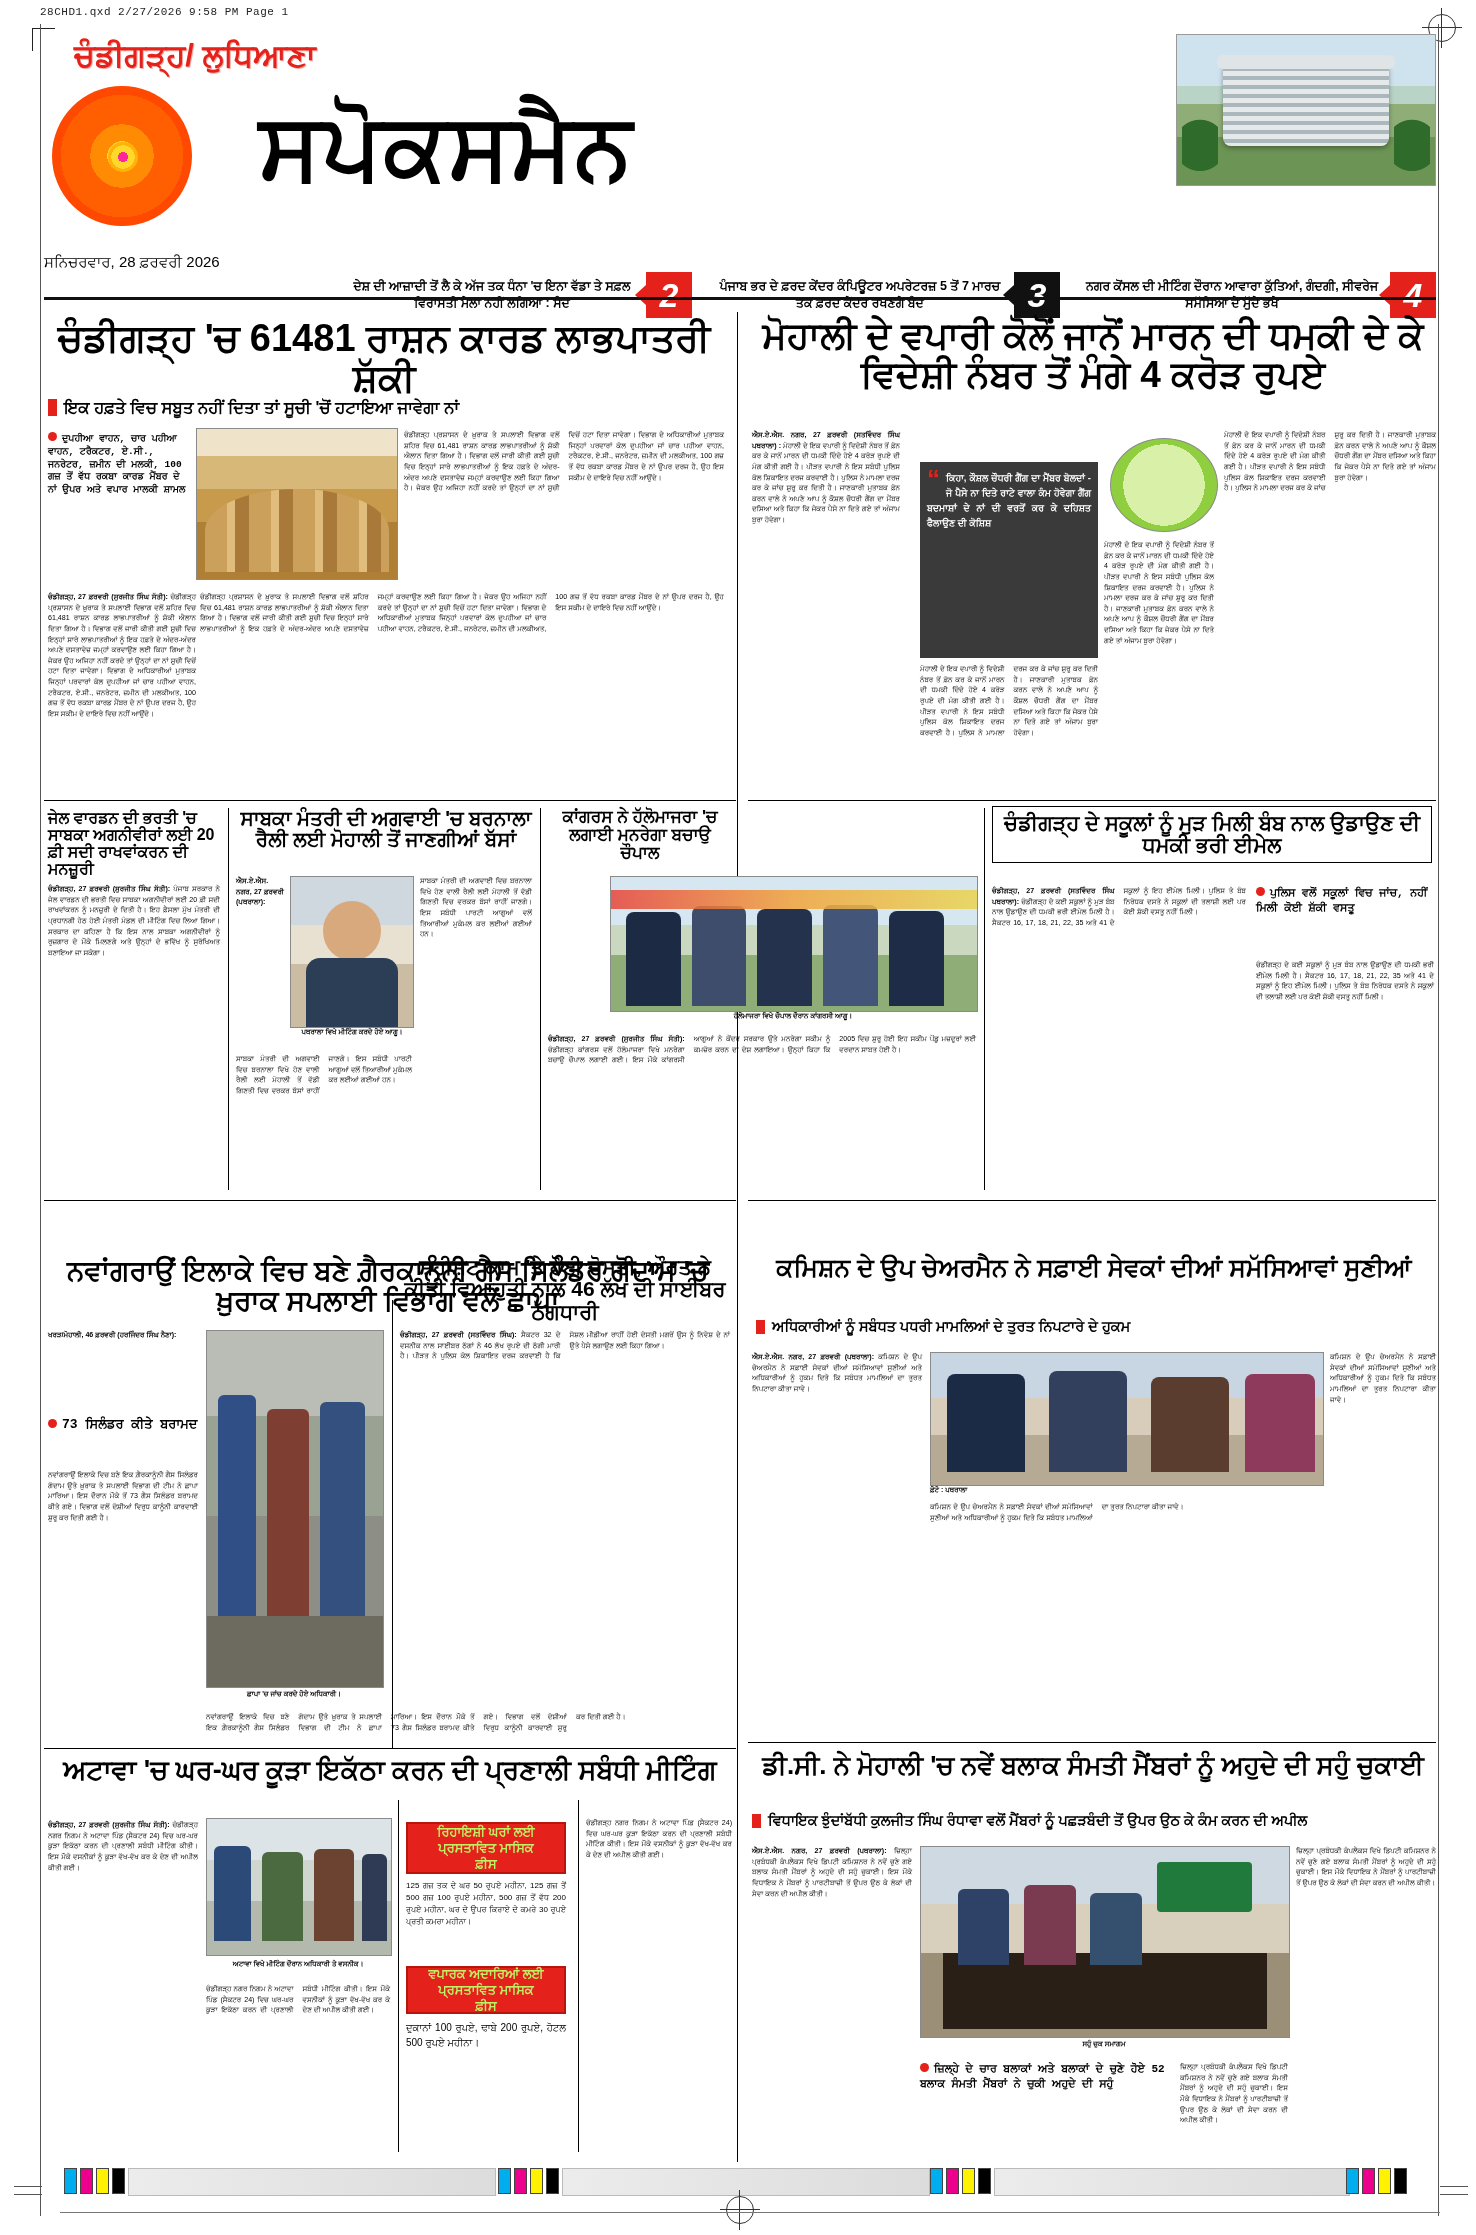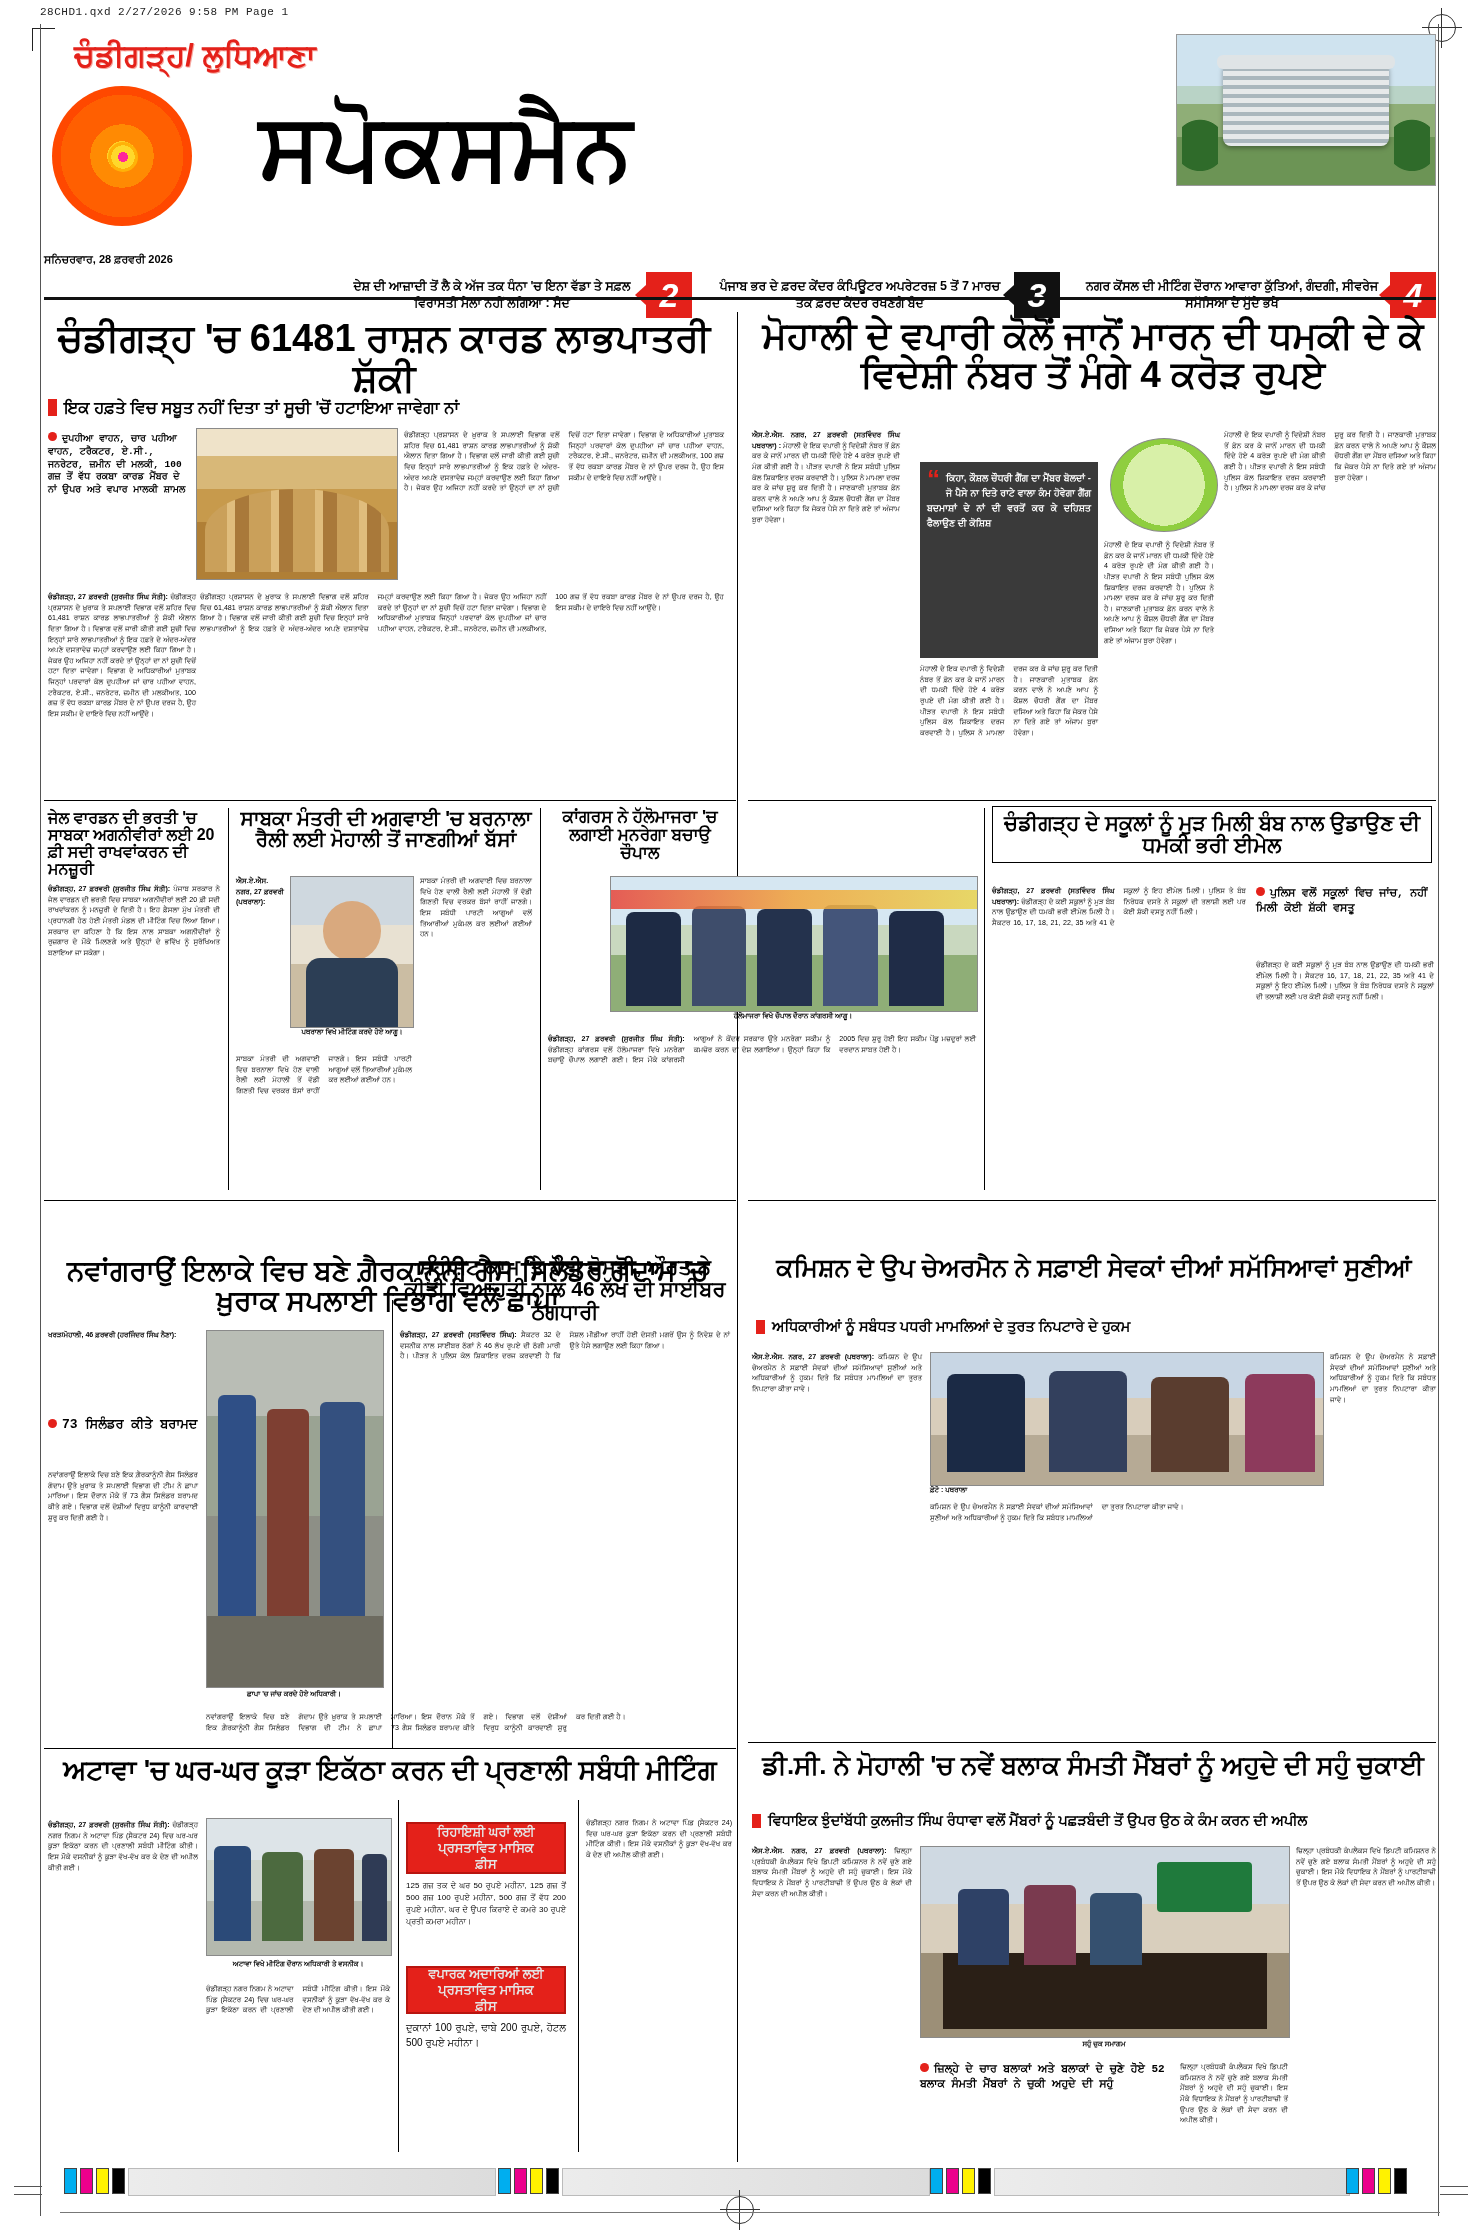--- a/index.html
+++ b/index.html
@@ -36,38 +36,38 @@
   .teaserbar{position:absolute;left:44px;top:243px;width:1392px;height:48px;}
   .tz{position:absolute;top:0;height:48px;display:flex;align-items:center;margin-top:28px;}
   .tz .txt{font-size:12.5px;line-height:1.35;font-weight:bold;text-align:center;flex:1;padding-right:6px;}
   .numbox{width:46px;height:46px;display:flex;align-items:center;justify-content:center;
      font-size:34px;font-weight:bold;color:#fff;font-style:italic;position:relative;}
   .numbox.red{background:#e4211a;}
   .numbox.black{background:#111;}
   .numbox:before{content:"";position:absolute;left:-11px;top:13px;border-top:10px solid transparent;border-bottom:10px solid transparent;}
   .numbox.red:before{border-right:11px solid #e4211a;}
   .numbox.black:before{border-right:11px solid #111;}
-  .datecell{position:absolute;left:0;top:10px;width:290px;font-size:11px;font-weight:bold;}
+  .datecell{position:absolute;left:0;top:10px;width:290px;font-size:15px;font-weight:normal;}
 
   .rule-thick{position:absolute;left:44px;width:1392px;height:3px;background:#111;}
 
   
   .col-text{font-size:7.1px;line-height:1.5;text-align:justify;column-gap:9px;color:#000;
     font-family:"Liberation Sans",sans-serif;-webkit-hyphens:auto;hyphens:auto;word-break:break-word;}
   .hl{position:absolute;font-weight:bold;line-height:1.06;text-align:center;}
   .sub-hl{position:absolute;font-weight:bold;font-size:17px;line-height:1.2;}
   .bullet-sq{display:inline-block;width:9px;height:17px;background:#e4211a;margin-right:7px;vertical-align:-3px;}
 
   .vline{position:absolute;width:1px;background:#000;}
   .hline{position:absolute;height:1px;background:#000;}
 
   .photo{position:absolute;border:1px solid #8a8a8a;overflow:hidden;}
   .cap{position:absolute;font-size:7px;font-weight:bold;text-align:center;}
 
-  .redbox{position:absolute;background:#e4211a;color:#e5e5e5;font-weight:bold;text-align:center;
+  .redbox{position:absolute;background:#e4211a;color:#bef264;font-weight:bold;text-align:center;
      display:flex;align-items:center;justify-content:center;font-size:13px;line-height:1.22;border:2px solid #b8150f;padding:20px;box-sizing:border-box;}
   .darkbox{position:absolute;background:#3a3a3a;color:#fff;font-size:9.4px;line-height:1.6;text-align:justify;padding:8px 7px;box-sizing:border-box;font-weight:bold;}
   .quote-mark{color:#e4211a;font-size:26px;font-weight:bold;line-height:.6;float:left;margin:2px 6px 0 0;}
 
   .kicker{position:absolute;font-size:11px;font-weight:bold;line-height:1.35;font-family:Liberation Mono, monospace;}
   .kicker .dot{display:inline-block;width:9px;height:9px;background:#e4211a;border-radius:50%;margin-right:5px;}
 
   
   .cmyk{position:absolute;display:flex;height:26px;align-items:stretch;}
   .cmyk i{display:block;width:11px;margin-right:3px;border:1px solid #444;}

